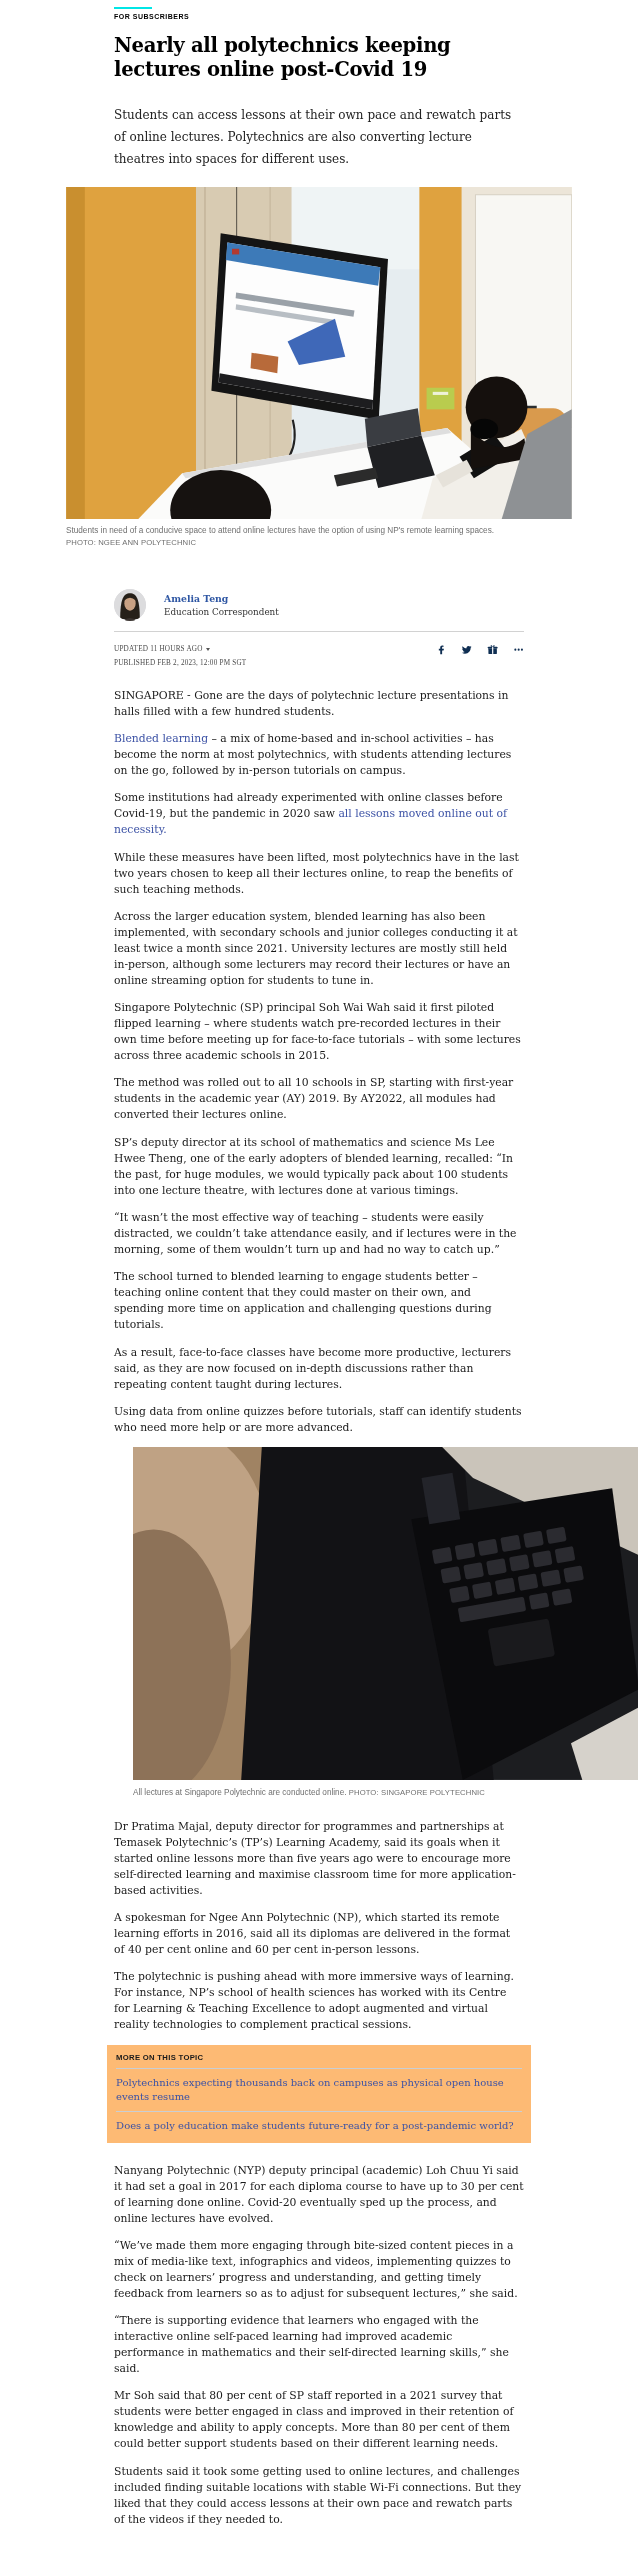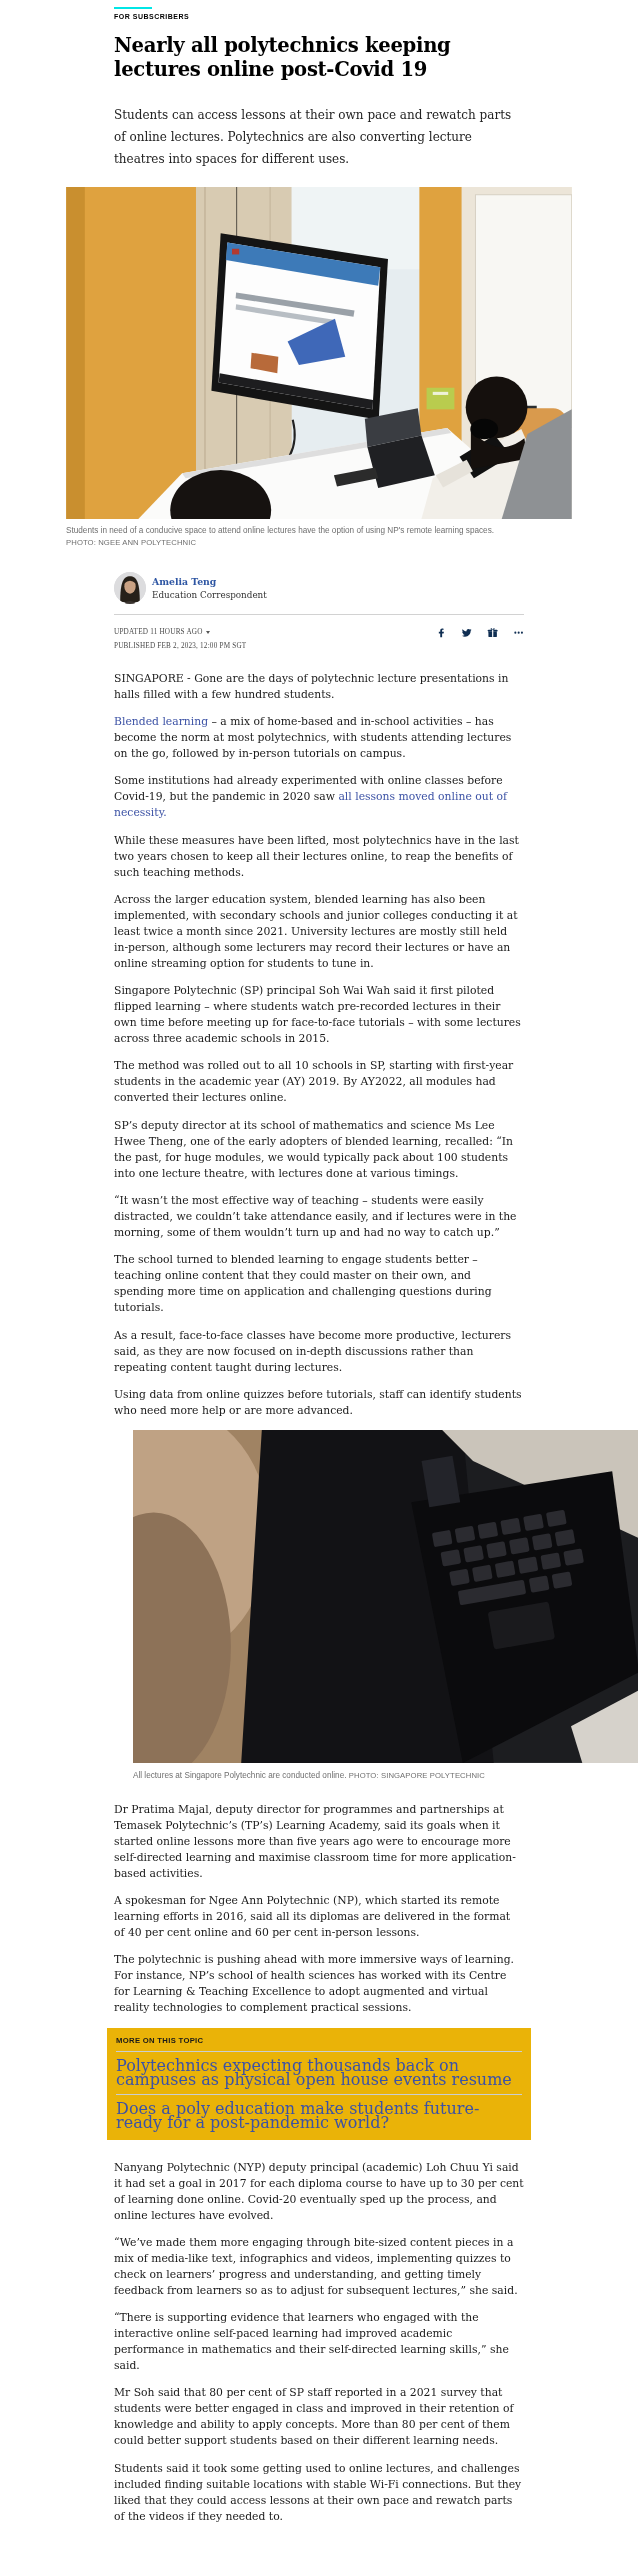--- a/index.html
+++ b/index.html
@@ -14,44 +14,44 @@
           color:#000;margin:13.4px 0 0;}
   .standfirst{font-size:12px;line-height:21.6px;color:#222;margin-top:23px;font-weight:400;}
   
   figure.wide{width:460px;margin:16.5px 0 20.6px -48px;padding:0;}
   figure.wide.mid{margin-top:7.2px;margin-left:19px;}
   figure.wide svg{display:block;}
   figcaption{font-family:"Liberation Sans",sans-serif;font-size:8.2px;line-height:11.3px;
           color:#6f6f6f;margin-top:6.7px;}
   figcaption .credit{text-transform:uppercase;font-size:7.7px;letter-spacing:0.1px;}
   
-  .byline{display:flex;align-items:center;gap:6px;margin-top:24px;}
+  .byline{display:flex;align-items:center;gap:18px;margin-top:41px;}
   .avatar{width:32px;height:32px;border-radius:50%;overflow:hidden;flex:0 0 32px;background:#dcdcde;}
   .byline-name{font-size:9.3px;font-weight:700;color:#2e56a3;text-decoration:none;display:block;}
   .byline-role{font-size:8.8px;color:#333;margin-top:2.6px;}
   .rule{border:none;border-top:1px solid #d2d2d2;margin:10.3px 0 0;}
   
   .meta{margin-top:11px;position:relative;font-family:Liberation Serif, serif;
         color:#4a4a4a;font-size:7.2px;letter-spacing:0.2px;min-height:29px;}
   .meta-line{line-height:13.4px;text-transform:uppercase;}
   .caret{display:inline-block;width:0;height:0;border-left:2.6px solid transparent;
         border-right:2.6px solid transparent;border-top:3.1px solid #555;margin-left:3.1px;vertical-align:middle;}
   .share{position:absolute;right:0;top:1px;display:flex;gap:14.4px;align-items:center;}
   .share a{display:block;width:11.3px;height:11.3px;color:#0f2e52;}
   .share svg{display:block;width:11.3px;height:11.3px;fill:#0f2e52;}
   
   .article-body{margin-top:15.5px;}
   .body-p{font-size:10.8px;line-height:16px;margin:0 0 11.3px;color:#1a1a1a;}
   .inline-link{color:#3c52a5;text-decoration:none;}
   
-  .morebox{background:#eab308;margin:7.2px -7.2px 19.6px;padding:8.2px 9.3px 3.1px;}
+  .morebox{background:#fdba74;margin:7.2px -7.2px 19.6px;padding:8.2px 9.3px 3.1px;}
   .morebox-title{font-family:"Liberation Sans",sans-serif;font-size:7.7px;font-weight:bold;
         letter-spacing:0.3px;color:#1a1a1a;padding-bottom:6.2px;}
   .morebox-item{display:block;border-top:0.5px solid #c9ced2;padding:6.7px 0 7.2px;
-        font-size:16px;line-height:14px;color:#3c52a5;text-decoration:none;}
+        font-size:10px;line-height:14px;color:#3c52a5;text-decoration:none;}
 </style>
 </head>
 <body>
 
 <div class="page">
   <div class="col">
 
     <div class="kicker-bar"></div>
     <div class="kicker">FOR SUBSCRIBERS</div>
 

